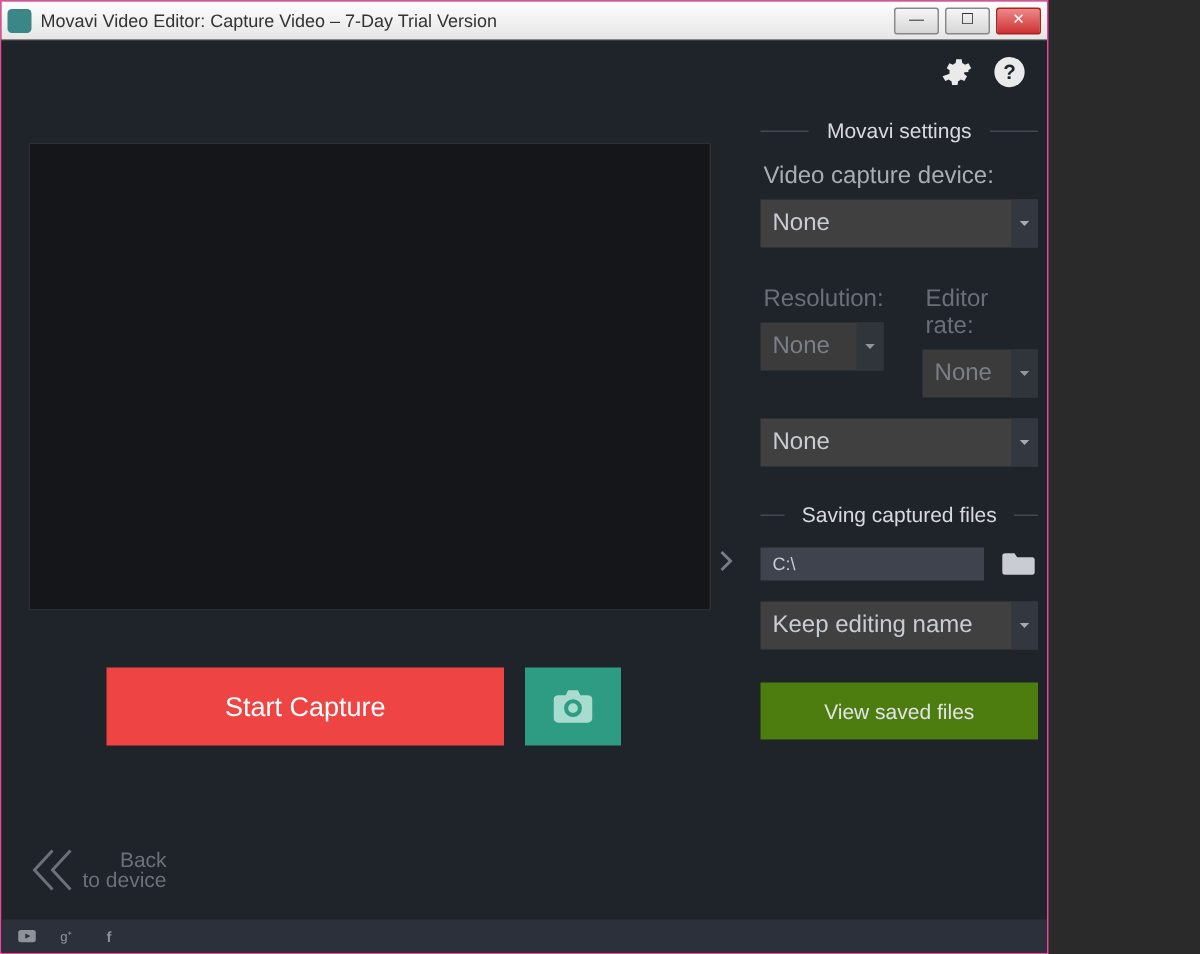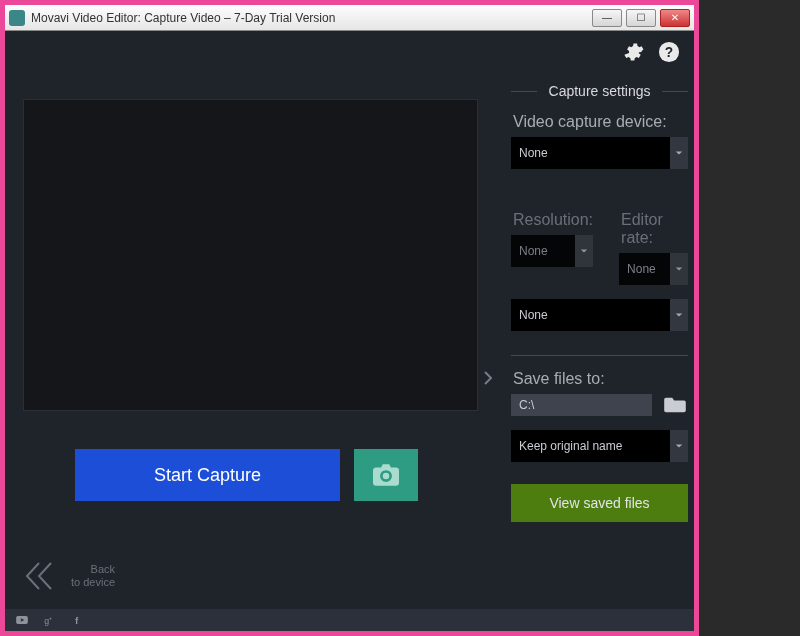--- a/index.html
+++ b/index.html
@@ -1,55 +1,55 @@
 <!DOCTYPE html>
 <html><head>
 <meta charset="utf-8">
 <style>
   * { box-sizing: border-box; margin: 0; padding: 0; font-family: "Segoe UI", Tahoma, sans-serif; }
   html, body { width: 800px; height: 636px; background: #2a2a2a; overflow: hidden; }
-  .window-frame { width: 699px; height: 636px; background: #1a1a1a; border: 5px solid #ec4899; position: relative; }
+  .window-frame { width: 699px; height: 636px; background: #1a1a1a; border: 1px solid #ec4899; position: relative; }
   
   .titlebar { height: 26px; background: linear-gradient(#fdfdfd,#e6e6e6); display: flex; align-items: center; padding: 0 4px; border-bottom: 1px solid #888; }
   .titlebar .app-icon { width: 16px; height: 16px; background: #3b8686; border-radius: 3px; margin-right: 6px; }
   .titlebar .title-text { font-size: 12px; color: #333; flex: 1; }
   .titlebar .win-btns { display: flex; gap: 0; }
   .titlebar .win-btn { width: 30px; height: 18px; background: linear-gradient(#f6f6f6,#d6d6d6); border: 1px solid #888; border-radius: 2px; margin-left: 4px; font-size: 10px; line-height: 16px; text-align: center; color: #333; cursor: pointer; }
   .titlebar .win-btn.close { background: linear-gradient(#e88,#c33); color: #fff; border-color: #a22; }
   
   .app-body { position: absolute; top: 26px; left: 0; right: 0; bottom: 0; background: #1f232a; }
   
   .top-icons { position: absolute; top: 10px; right: 14px; display: flex; gap: 14px; }
   .top-icons svg { width: 22px; height: 22px; fill: #eaeaea; cursor: pointer; }
   
   .content { position: absolute; top: 40px; left: 0; right: 0; bottom: 0; display: flex; }
   .left-col { flex: 0 0 490px; padding: 20px 10px 10px 10px; position: relative; }
   .preview { width: 455px; height: 312px; background: #14161a; border: 1px solid #2c2f36; margin: 8px auto 0 auto; }
   .cap-buttons { display: flex; gap: 14px; margin: 38px 0 0 60px; }
-  .start-btn { width: 265px; height: 52px; background: #1d4ed8; color: #fff; font-size: 18px; display: flex; align-items: center; justify-content: center; cursor: pointer; }
+  .start-btn { width: 265px; height: 52px; background: #ef4444; color: #fff; font-size: 18px; display: flex; align-items: center; justify-content: center; cursor: pointer; }
   .snap-btn { width: 64px; height: 52px; background: #2e9c82; display: flex; align-items: center; justify-content: center; cursor: pointer; }
   .snap-btn svg { width: 26px; height: 22px; fill: #bfe8dd; opacity: .85; }
   
   .back-btn { position: absolute; left: 16px; bottom: 38px; display: flex; align-items: center; cursor: pointer; color: #6c7079; }
   .back-btn svg { width: 36px; height: 34px; fill: none; stroke: #6c7079; stroke-width: 2; }
-  .back-text { font-size: 11px; text-align: right; line-height: 13px; margin-left: 14px; }
+  .back-text { font-size: 14px; text-align: right; line-height: 13px; margin-left: 2px; }
   
   .panel-toggle { position: absolute; left: 478px; top: 300px; color: #777c86; font-size: 12px; cursor: pointer; }
   
   .right-col { flex: 1; padding: 8px 6px 0 16px; display: flex; flex-direction: column; }
   .section-header { display: flex; align-items: center; margin: 4px 0 14px 0; }
   .section-header .rule { flex: 1; height: 1px; background: #444851; }
   .section-header .label { color: #d8dade; font-size: 14px; padding: 0 12px; }
   .field-label { color: #a9acb3; font-size: 16px; margin: 0 0 6px 2px; }
   .field-label.disabled { color: #6b6f78; }
-  .select { height: 22px; background: #000000; color: #c9ccd2; font-size: 12px; display: flex; align-items: center; padding: 16px 8px; position: relative; cursor: pointer; }
+  .select { height: 22px; background: #404040; color: #c9ccd2; font-size: 16px; display: flex; align-items: center; padding: 16px 8px; position: relative; cursor: pointer; }
   .select.disabled { opacity: .85; color: #8a8e97; cursor: default; }
   .select .arrow { position: absolute; right: 0; top: 0; width: 18px; height: 100%; background: #33373f; display: flex; align-items: center; justify-content: center; }
   .select .arrow svg { width: 8px; height: 8px; fill: #aaa; }
-  .row-two { display: flex; gap: 26px; margin-top: 28px; }
+  .row-two { display: flex; gap: 26px; margin-top: 12px; }
   .row-two .col { flex: 1; }
   .save-row { display: flex; gap: 10px; align-items: center; }
   .text-input { flex: 1; height: 22px; background: #3e434d; color: #c9ccd2; font-size: 12px; padding: 0 8px; display: flex; align-items: center; }
   .folder-btn { width: 26px; height: 22px; display: flex; align-items: center; justify-content: center; cursor: pointer; }
   .folder-btn svg { width: 22px; height: 18px; fill: #c9ccd2; }
   .view-files-btn { height: 38px; background: #4d7c0f; color: #e2e4e8; font-size: 14px; display: flex; align-items: center; justify-content: center; margin-top: 22px; cursor: pointer; }
   
   .footer { position: absolute; left: 0; right: 0; bottom: 0; height: 22px; background: #2b303a; display: flex; align-items: center; padding: 0 10px; gap: 14px; }
   .footer .s-icon { width: 14px; height: 14px; fill: #8e929b; cursor: pointer; }
   .mb-14 { margin-bottom: 14px; }
@@ -109,21 +109,21 @@
       <div class="panel-toggle">
         <svg width="10" height="14" viewBox="0 0 10 14">
             <path d="M2 1 L8 7 L2 13" stroke="#777c86" stroke-width="2" fill="none"></path>
           </svg>
       </div>
 
       <div class="right-col">
 
         <div class="section-header">
           <div class="rule"></div>
-          <div class="label">Capture settings</div>
+          <div class="label">Movavi settings</div>
           <div class="rule"></div>
         </div>
 
         <div class="field-label">Video capture device:</div>
         <div class="select mb-14">
           <span>None</span>
           <span class="arrow">
               <svg viewBox="0 0 10 10">
                 <path d="M1 3 L5 7 L9 3z"></path>
               </svg>
@@ -159,37 +159,37 @@
           <span>None</span>
           <span class="arrow">
               <svg viewBox="0 0 10 10">
                 <path d="M1 3 L5 7 L9 3z"></path>
               </svg>
             </span>
         </div>
 
         <div class="section-header">
           <div class="rule"></div>
-          <div class="rule"></div>
-        </div>
-
-        <div class="field-label">Save files to:</div>
+          <div class="label">Saving captured files</div>
+          <div class="rule"></div>
+        </div>
+
         <div class="save-row mb-14">
           <div class="text-input">
             <span>C:\</span>
           </div>
           <div class="folder-btn">
             <svg viewBox="0 0 24 20">
                 <path d="M2 2h7l2 3h11a2 2 0 012 2v9a2 2 0 01-2 2H2a2 2 0 01-2-2V4a2 2 0 012-2z"></path>
               </svg>
           </div>
         </div>
 
         <div class="select">
-          <span>Keep original name</span>
+          <span>Keep editing name</span>
           <span class="arrow">
               <svg viewBox="0 0 10 10">
                 <path d="M1 3 L5 7 L9 3z"></path>
               </svg>
             </span>
         </div>
 
         <div class="view-files-btn">View saved files</div>
       </div>
     </div>

